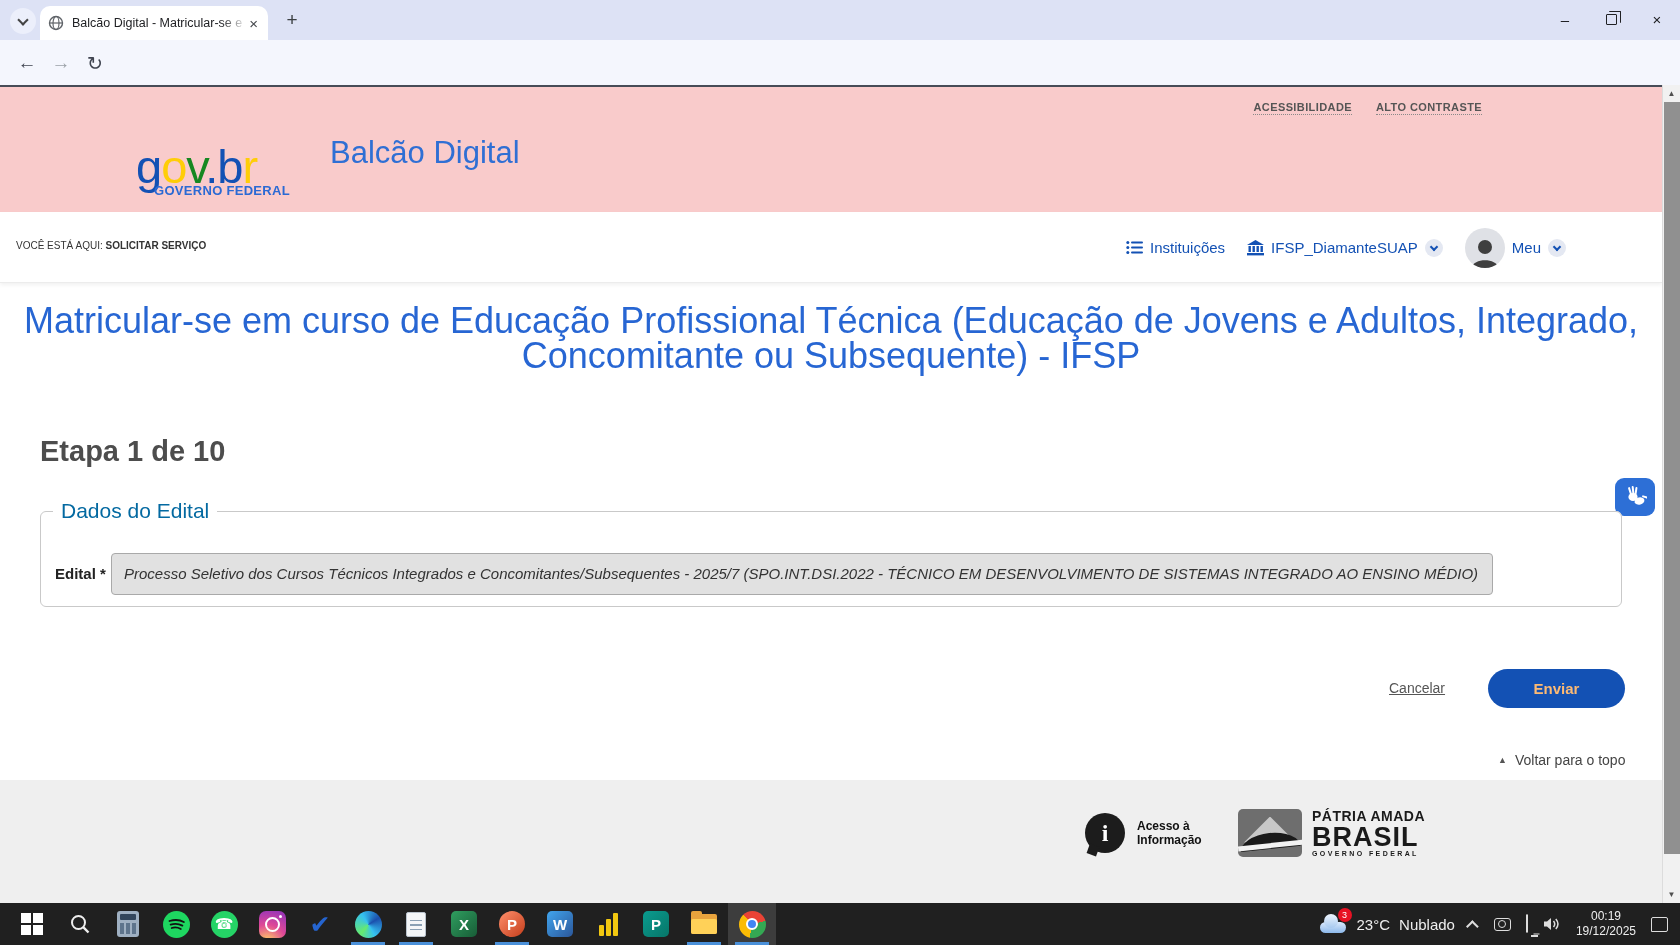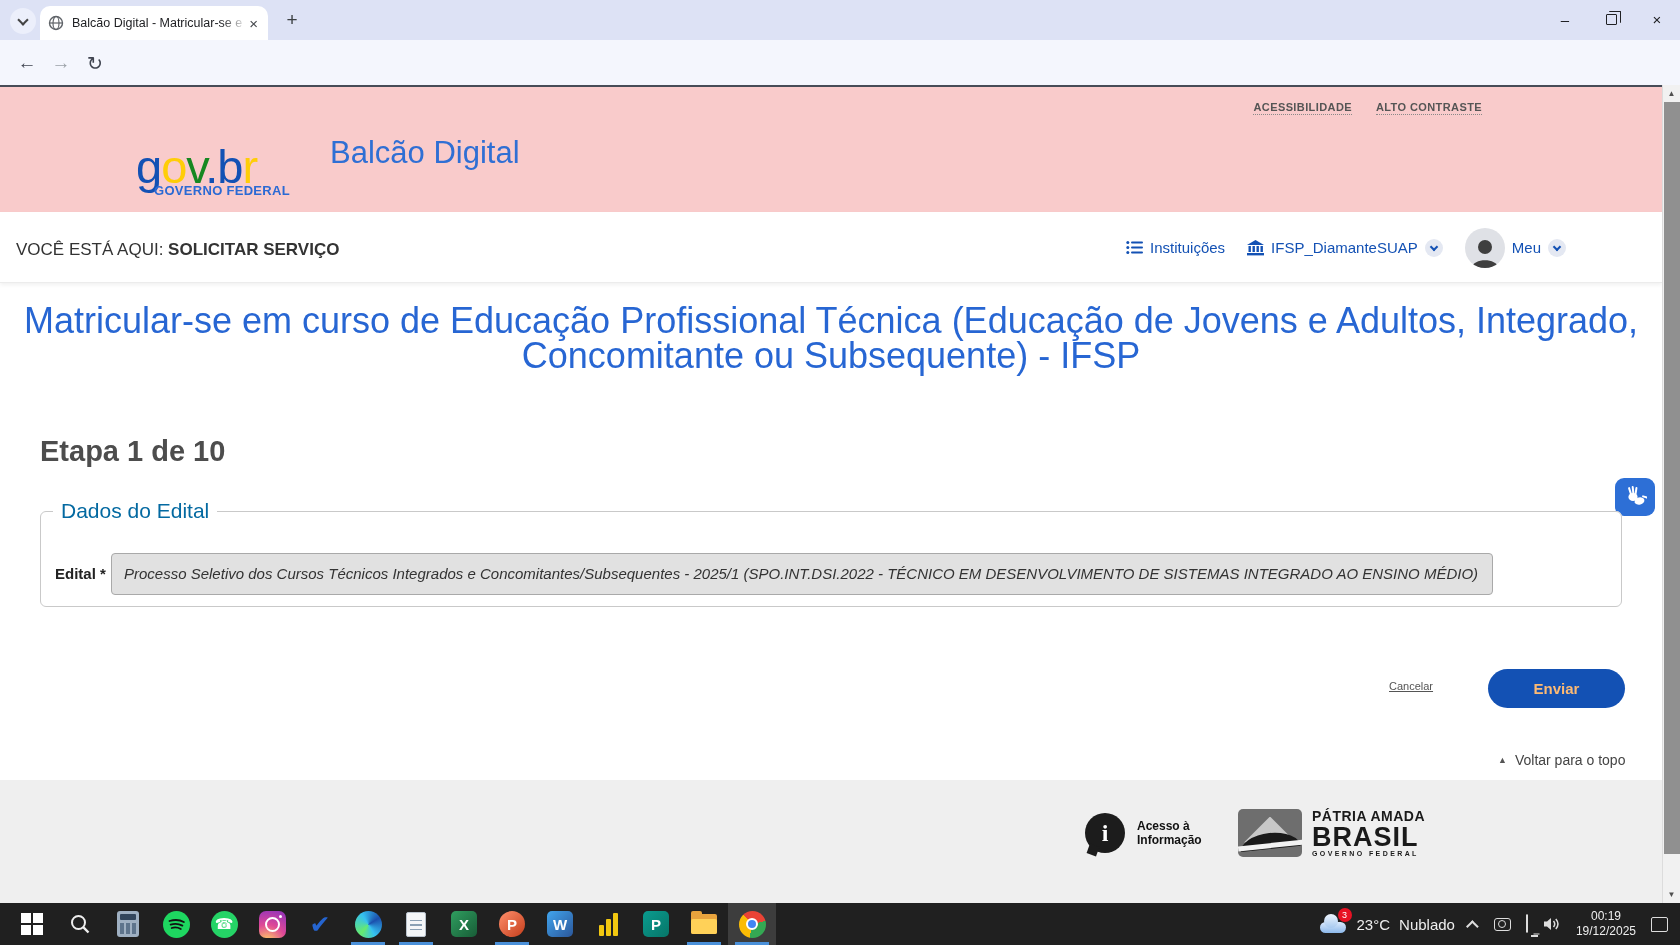--- a/index.html
+++ b/index.html
@@ -34,39 +34,39 @@
 
   .gov-header { position:absolute; left:0; top:0; width:1662px; height:125px; background:#f9cbcb; }
   .acc-links { position:absolute; right:180px; top:14px; display:flex; gap:24px; }
   .acc-link { font-size:11px; font-weight:bold; color:#555; letter-spacing:.4px; border-bottom:1px dotted #8a8a8a; padding-bottom:1px; }
   .govbr-logo { position:absolute; left:136px; top:18px; font-size:47px; font-weight:400; letter-spacing:-1px; line-height:1;margin-top:38px; }
   .govbr-sub { position:absolute; left:154px; top:96px; font-size:13px; font-weight:bold; color:#2b6ad4; letter-spacing:.3px; }
   .app-title { position:absolute; left:330px; top:48px; font-size:31px; color:#2f6fd4; }
   .c-blue { color:#1351b4; } .c-yellow { color:#ffcd07; } .c-green { color:#168821; }
 
   .navrow { position:absolute; left:0; top:125px; width:1662px; height:71px; background:#fff; border-bottom:1px solid #ececec; box-shadow:0 2px 4px rgba(0,0,0,.06); }
-  .breadcrumb { position:absolute; left:16px; top:28px; font-size:17px; color:#333; }
+  .breadcrumb { position:absolute; left:16px; top:28px; font-size:10px; color:#333; }
   .breadcrumb b { font-weight:bold; }
   .navrow-right { position:absolute; right:96px; top:0; height:71px; display:flex; align-items:center; gap:22px; }
   .nav-item { display:flex; align-items:center; gap:7px; color:#1351b4; font-size:15px; }
   .chev-circle { width:18px; height:18px; border-radius:50%; background:#e4e8f2; display:flex; align-items:center; justify-content:center; }
   .chev-circle .cd { width:6px; height:6px; border-right:2px solid #1351b4; border-bottom:2px solid #1351b4; transform:rotate(45deg); margin-top:-2px; }
   .avatar-circle { width:40px; height:40px; border-radius:50%; background:#dfe1e6; overflow:hidden; display:flex; align-items:flex-end; justify-content:center; }
 
   .page-title { position:absolute; left:0; top:216px; width:1662px; text-align:center; color:#2766d3; font-size:36px; line-height:35px; }
   .step-title { position:absolute; left:40px; top:348px; font-size:29px; font-weight:bold; color:#4d4d4d; }
 
   .vlibras-btn { position:absolute; left:1615px; top:391px; width:40px; height:38px; border-radius:9px; background:#2d6fd6; display:flex; align-items:center; justify-content:center; }
 
   fieldset.edital-fs { position:absolute; left:40px; top:412px; width:1582px; height:108px; border:1px solid #c9c9c9; border-radius:6px; background:#fff; }
   fieldset.edital-fs legend { margin-left:12px; padding:0 8px; font-size:21px; color:#0369a1; }
   .edital-label { position:absolute; left:14px; top:42px; font-size:15px; font-weight:bold; color:#222; }
   .edital-input { position:absolute; left:70px; top:30px; width:1382px; height:42px; background:#e1e1e1; border:1px solid #a9a9a9; border-radius:4px; font-style:italic; font-size:15px; color:#333; padding:0 12px; font-family:"Liberation Sans","DejaVu Sans",sans-serif; white-space:nowrap; overflow:hidden; line-height:40px; }
 
-  .cancel-link { position:absolute; left:1389px; top:593px; font-size:11px; color:#555; text-decoration:underline; }
+  .cancel-link { position:absolute; left:1389px; top:593px; font-size:14px; color:#555; text-decoration:underline; }
   .submit-btn { position:absolute; left:1488px; top:582px; width:137px; height:39px; border-radius:20px; background:#1351b4; color:#fdba74; font-size:15px; font-weight:bold; border:none; display:flex; align-items:center; justify-content:center; font-family:inherit; }
 
   .back-top { position:absolute; left:1498px; top:665px; font-size:14px; color:#444; display:flex; align-items:center; gap:8px; }
   .back-top .caret { font-size:9px; color:#555; }
 
   .page-footer { position:absolute; left:0; top:693px; width:1662px; height:123px; background:#efefef; }
   .access-block { position:absolute; left:1085px; top:33px; display:flex; align-items:center; gap:12px; }
   .info-bubble { width:40px; height:40px; border-radius:50%; background:#1c1c1c; position:relative; display:flex; align-items:center; justify-content:center; color:#fff; font-size:24px; font-weight:bold; font-family:"Liberation Serif","DejaVu Serif",serif; }
   .info-bubble::after { content:""; position:absolute; left:3px; bottom:-2px; width:10px; height:10px; background:#1c1c1c; transform:rotate(20deg); }
   .access-text { font-size:12px; font-weight:bold; color:#111; line-height:14px; }
@@ -273,21 +273,21 @@
           <ellipse cx="10" cy="11" rx="4.6" ry="4"></ellipse>
           <ellipse cx="16.5" cy="15" rx="5" ry="3.6" transform="rotate(-15 16.5 15)"></ellipse>
           <rect x="19" y="10" width="6" height="2" rx="1" transform="rotate(18 22 11)"></rect>
         </g>
       </svg>
     </div>
 
     <fieldset class="edital-fs">
       <legend>Dados do Edital</legend>
       <span class="edital-label">Edital *</span>
-      <div class="edital-input">Processo Seletivo dos Cursos Técnicos Integrados e Concomitantes/Subsequentes - 2025/1 (SPO.INT.DSI.2022 - TÉCNICO EM DESENVOLVIMENTO DE SISTEMAS INTEGRADO AO ENSINO MÉDIO)</div>
+      <div class="edital-input">Processo Seletivo dos Cursos Técnicos Integrados e Concomitantes/Subsequentes - 2025/7 (SPO.INT.DSI.2022 - TÉCNICO EM DESENVOLVIMENTO DE SISTEMAS INTEGRADO AO ENSINO MÉDIO)</div>
     </fieldset>
 
     <a class="cancel-link">Cancelar</a>
     <div class="submit-btn">Enviar</div>
 
     <div class="back-top">
       <span class="caret">▲</span>
       <span>Voltar para o topo</span>
     </div>
 

